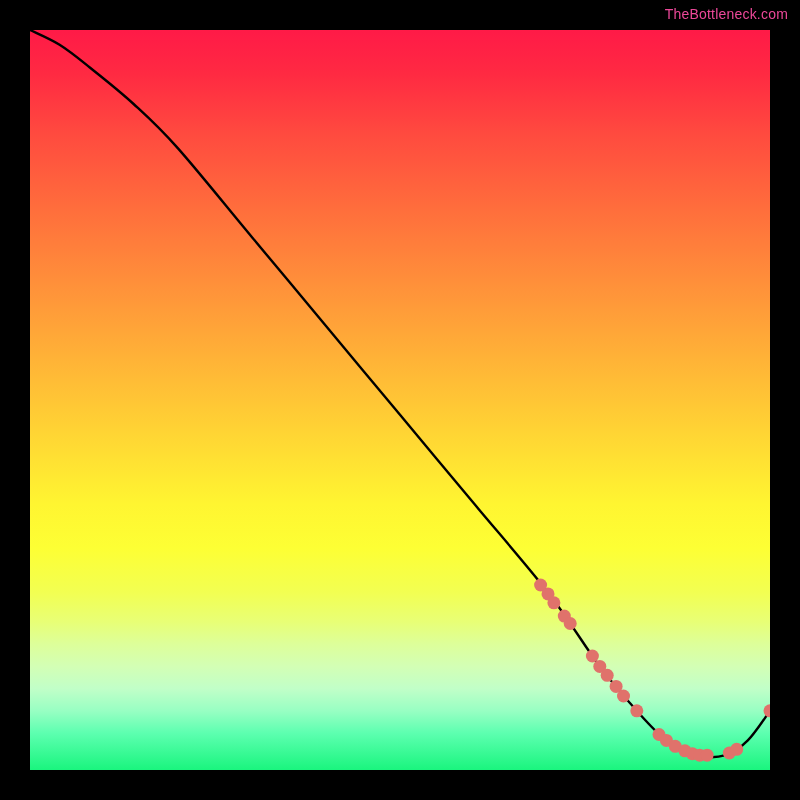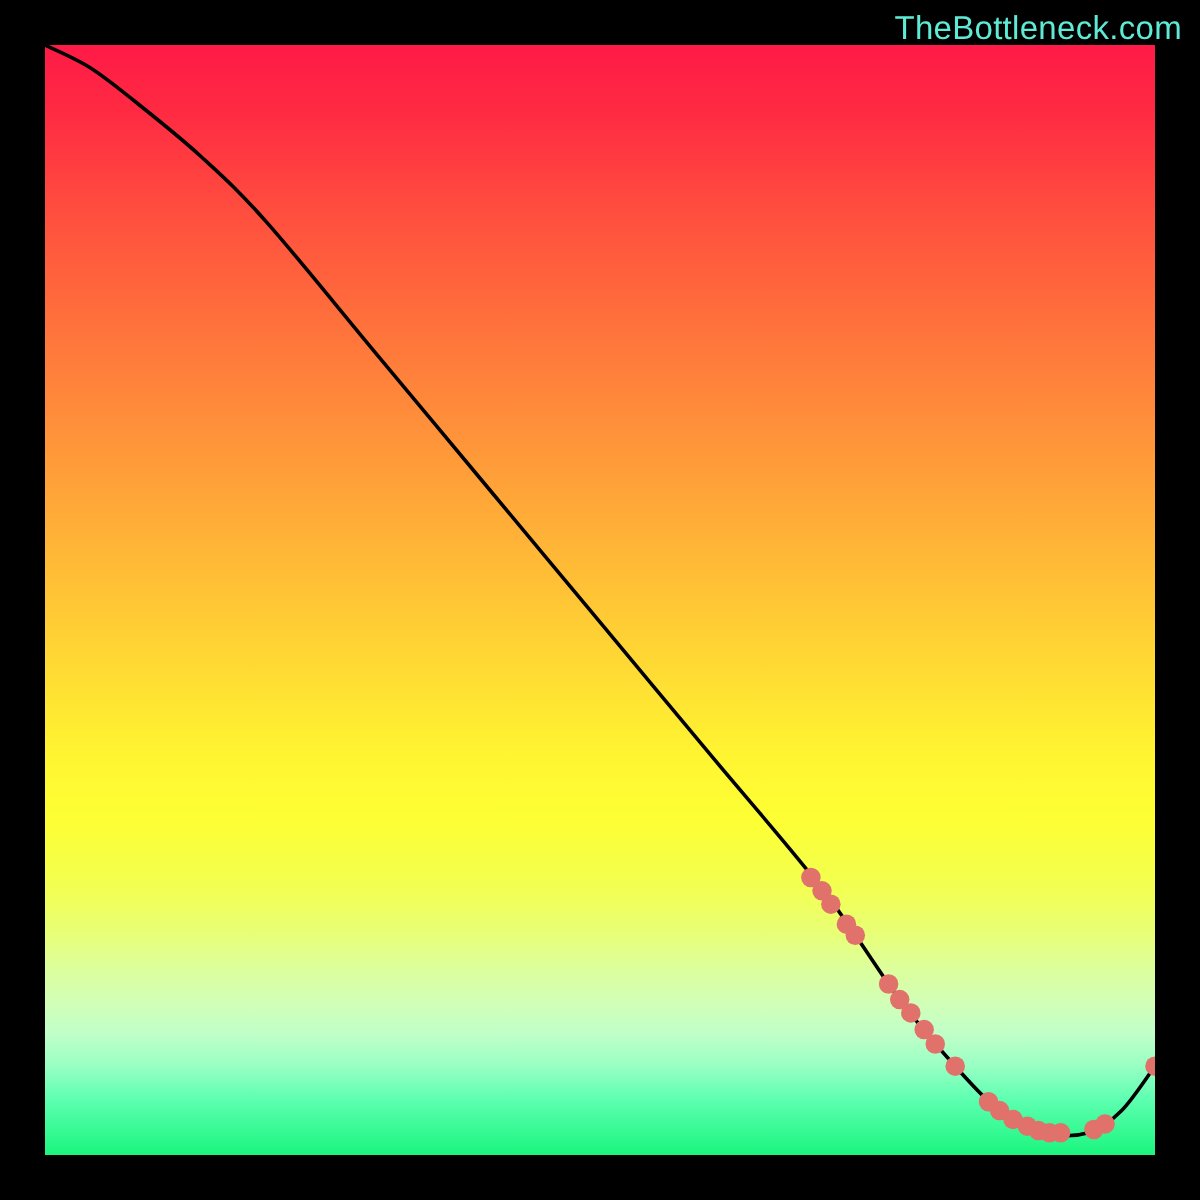--- a/index.html
+++ b/index.html
@@ -46,22 +46,22 @@
   }
   svg.curve {
     position: absolute;
     left: 0; top: 0;
     width: 740px; height: 740px;
   }
   .watermark {
     position: absolute;
     top: 6px;
     right: 12px;
-    color: #5eead4;
-    font-size: 22px;
+    color: #ec4899;
+    font-size: 14px;
     letter-spacing: 0.2px;
     user-select: none;
   }
 </style>
 </head>
 <body>
 
 <div class="frame">
   <div class="watermark">TheBottleneck.com</div>
 

